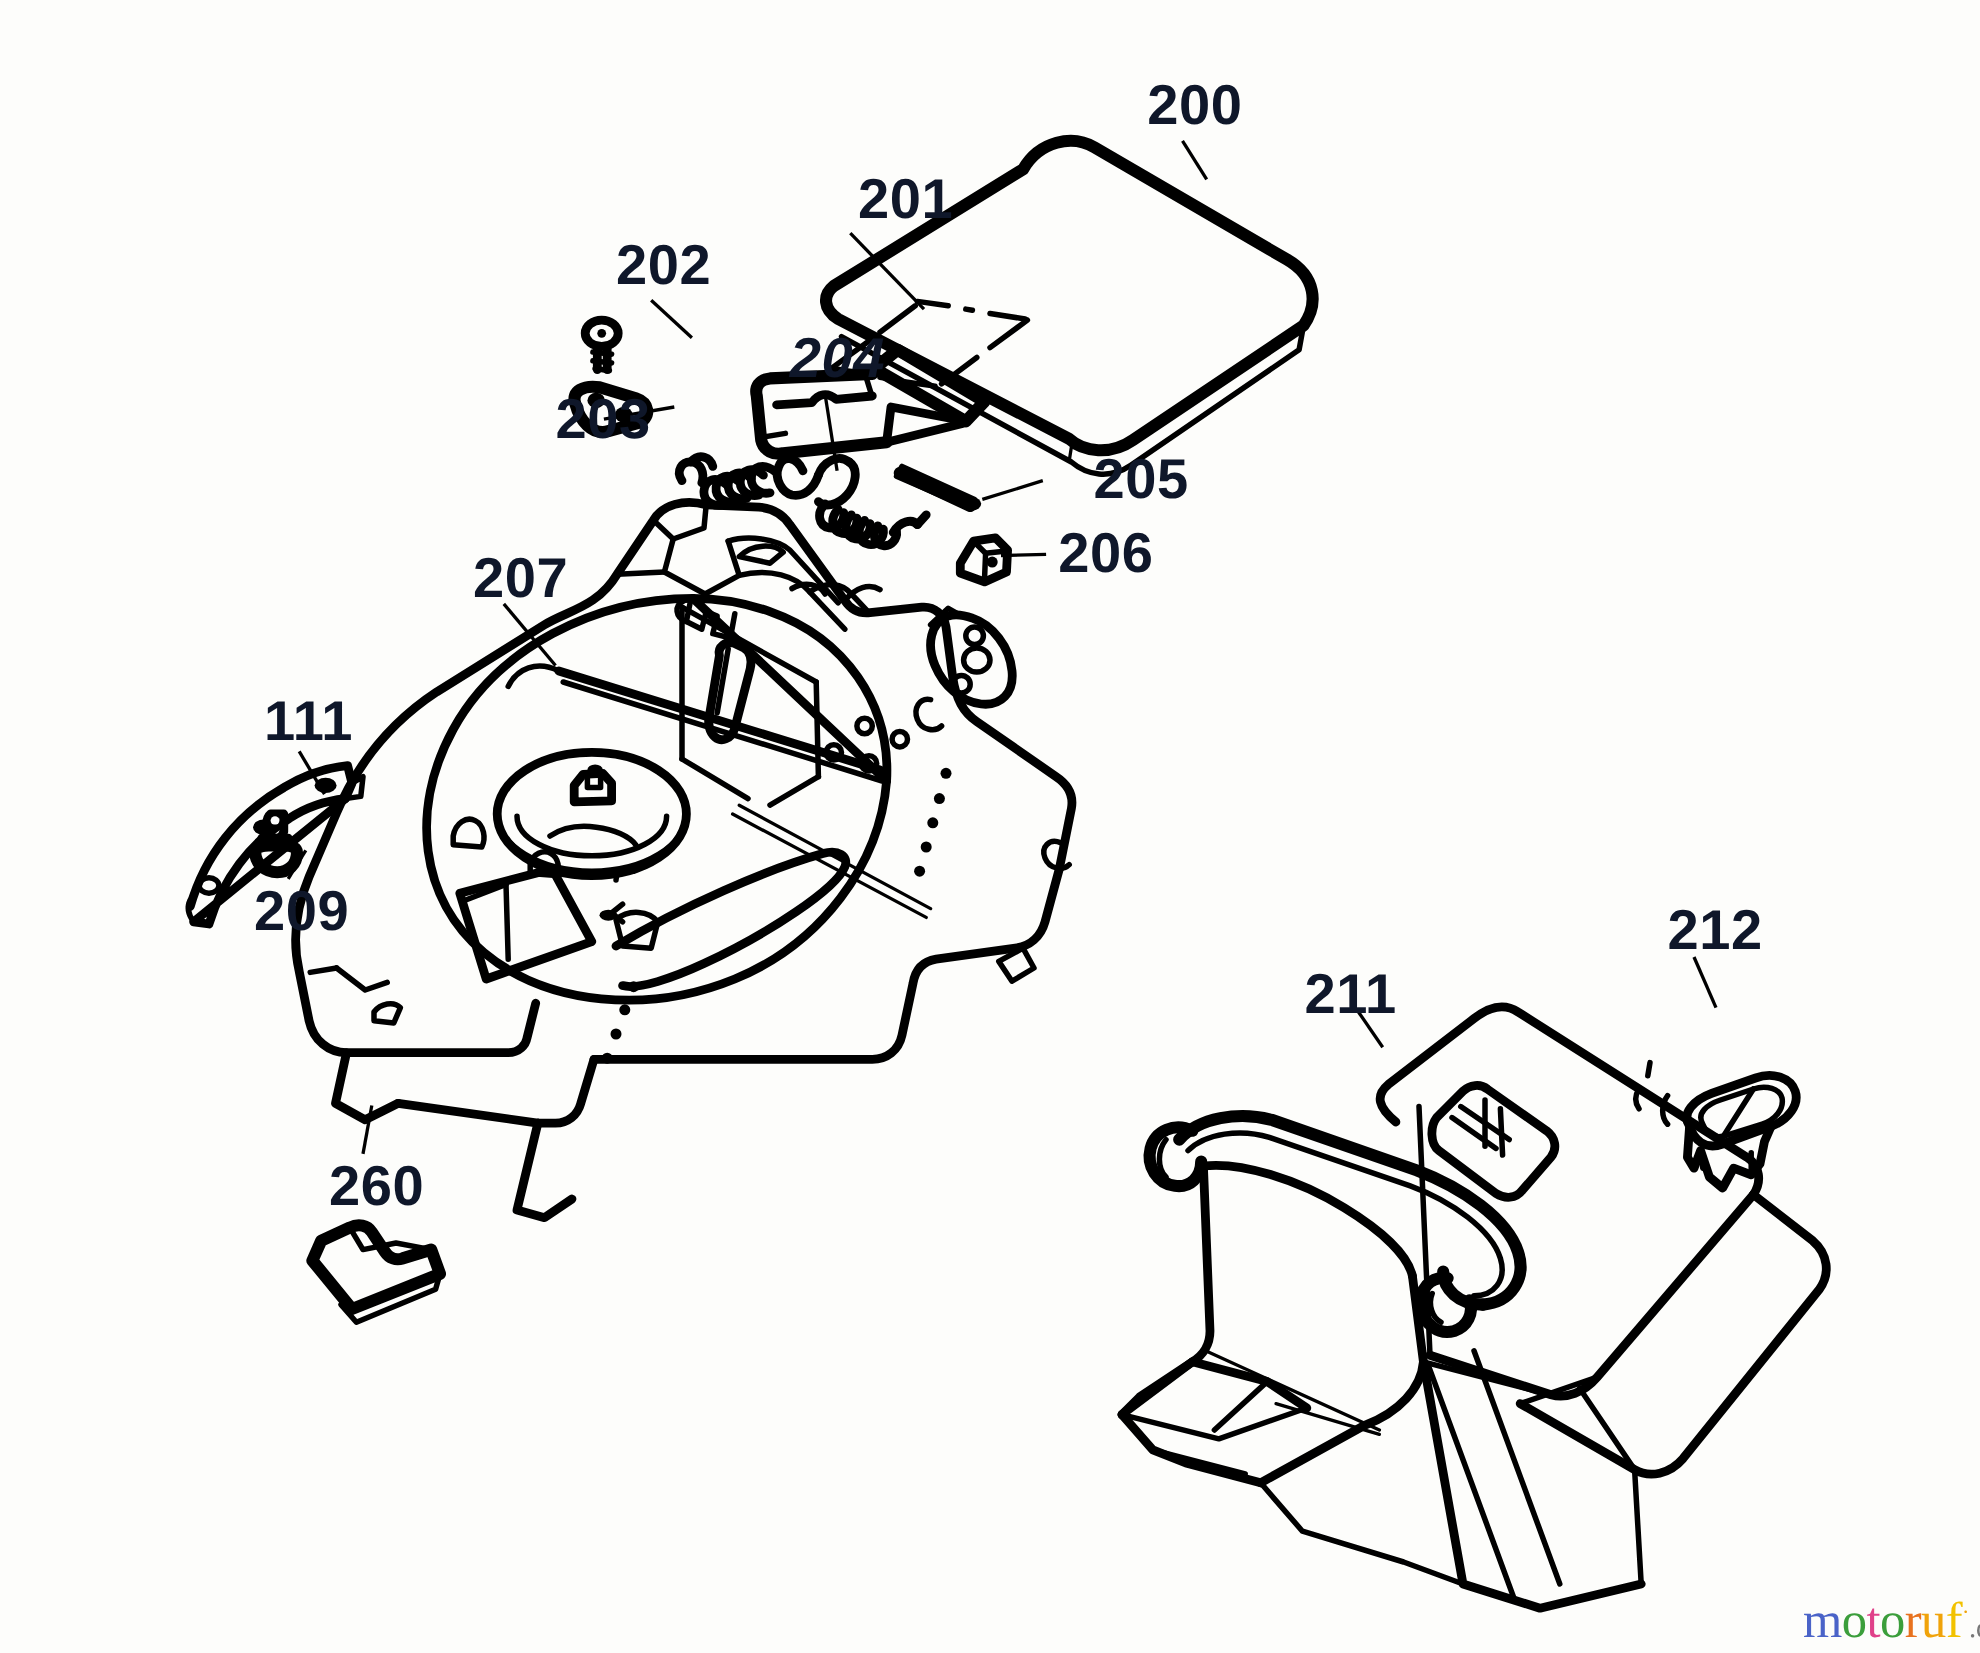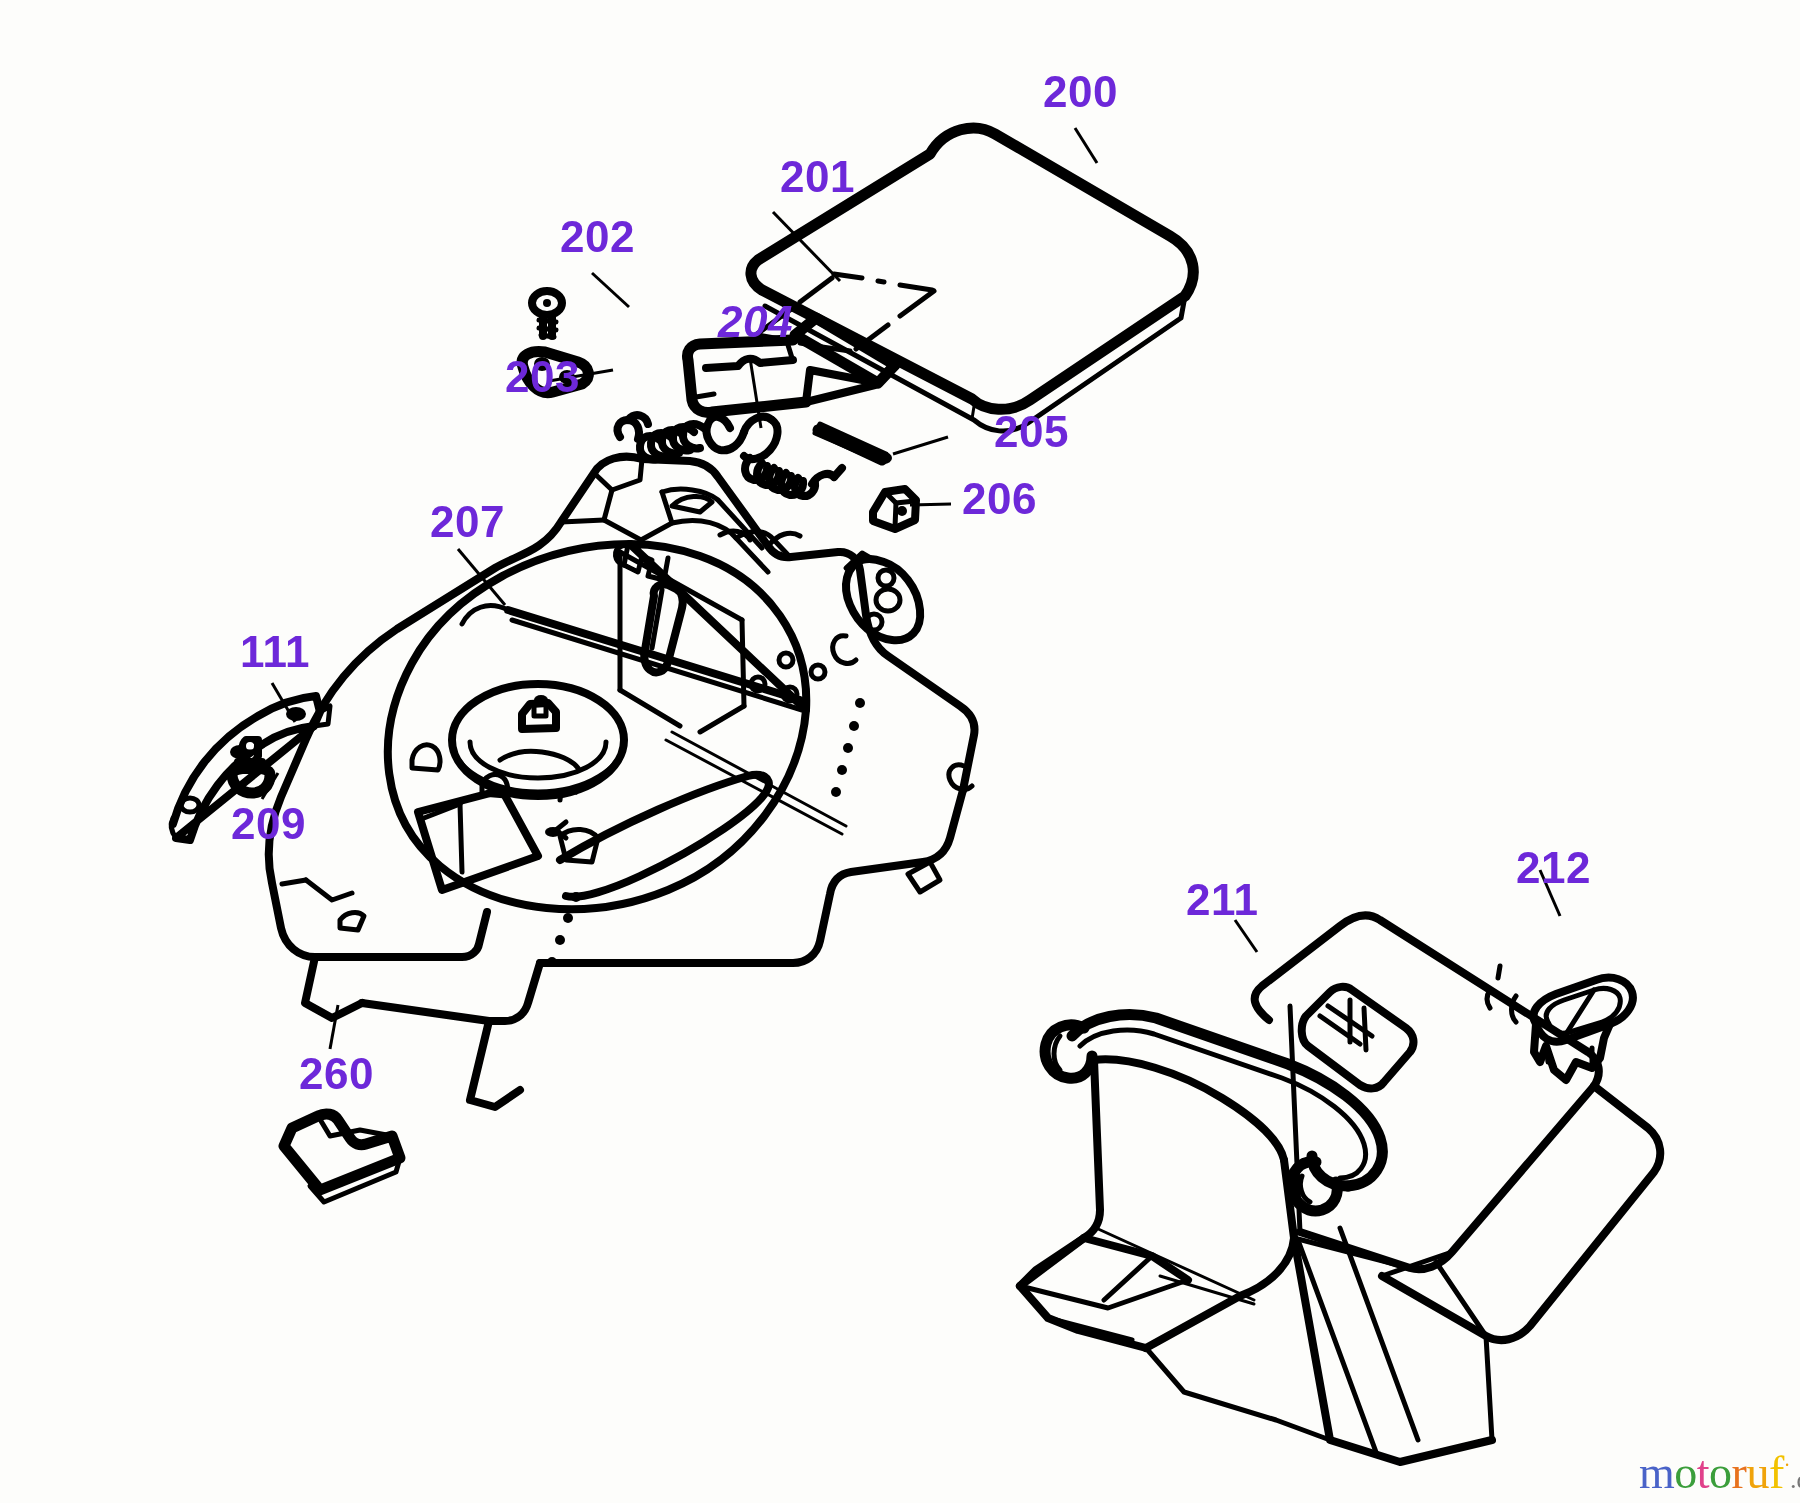--- a/index.html
+++ b/index.html
@@ -21,22 +21,22 @@
     position: absolute;
     left: 0;
     top: 0;
     width: 1800px;
     height: 1503px;
   }
   .part-label {
     position: absolute;
     font-family: "Liberation Sans", sans-serif;
     font-weight: bold;
-    font-size: 44px;
-    color: #6d28d9;
+    font-size: 51px;
+    color: #0f172a;
     letter-spacing: 0.5px;
     line-height: 1;
     white-space: nowrap;
     user-select: none;
   }
   #brand-logo {
     position: absolute;
     font-family: "Liberation Serif", serif;
     font-size: 46px;
     line-height: 1;
@@ -413,19 +413,19 @@
   <div class="part-label" style="left:560px;  top:215px;">202</div>
   <div class="part-label" style="left:505px;  top:355px;">203</div>
   <div class="part-label" style="left:718px;  top:300px;font-style:italic;">204</div>
   <div class="part-label" style="left:959px;  top:410px;margin-left:35px;">205</div>
   <div class="part-label" style="left:962px;  top:477px;">206</div>
   <div class="part-label" style="left:430px;  top:500px;">207</div>
   <div class="part-label" style="left:240px;  top:630px;">111</div>
   <div class="part-label" style="left:231px;  top:802px;">209</div>
   <div class="part-label" style="left:299px;  top:1052px;">260</div>
   <div class="part-label" style="left:1186px; top:878px;">211</div>
-  <div class="part-label" style="left:1516px; top:846px;">212</div>
+  <div class="part-label" style="left:1516px; top:820px;">212</div>
 
   <div id="brand-logo" style="left:1639px; top:1450px;">
     <span id="logo-letters"><span style="color: rgb(74, 99, 200);">m</span><span style="color: rgb(59, 158, 59);">o</span><span style="color: rgb(224, 65, 138);">t</span><span style="color: rgb(59, 158, 59);">o</span><span style="color: rgb(232, 114, 30);">r</span><span style="color: rgb(240, 163, 10);">u</span><span style="color: rgb(242, 194, 0);">f</span><span style="color: rgb(240, 163, 10); font-size: 20px; vertical-align: super;">·</span></span><span class="suffix" id="logo-suffix" style="color: rgb(119, 119, 119);">.de</span>
   </div>
 
 </div>
 
 </body></html>

